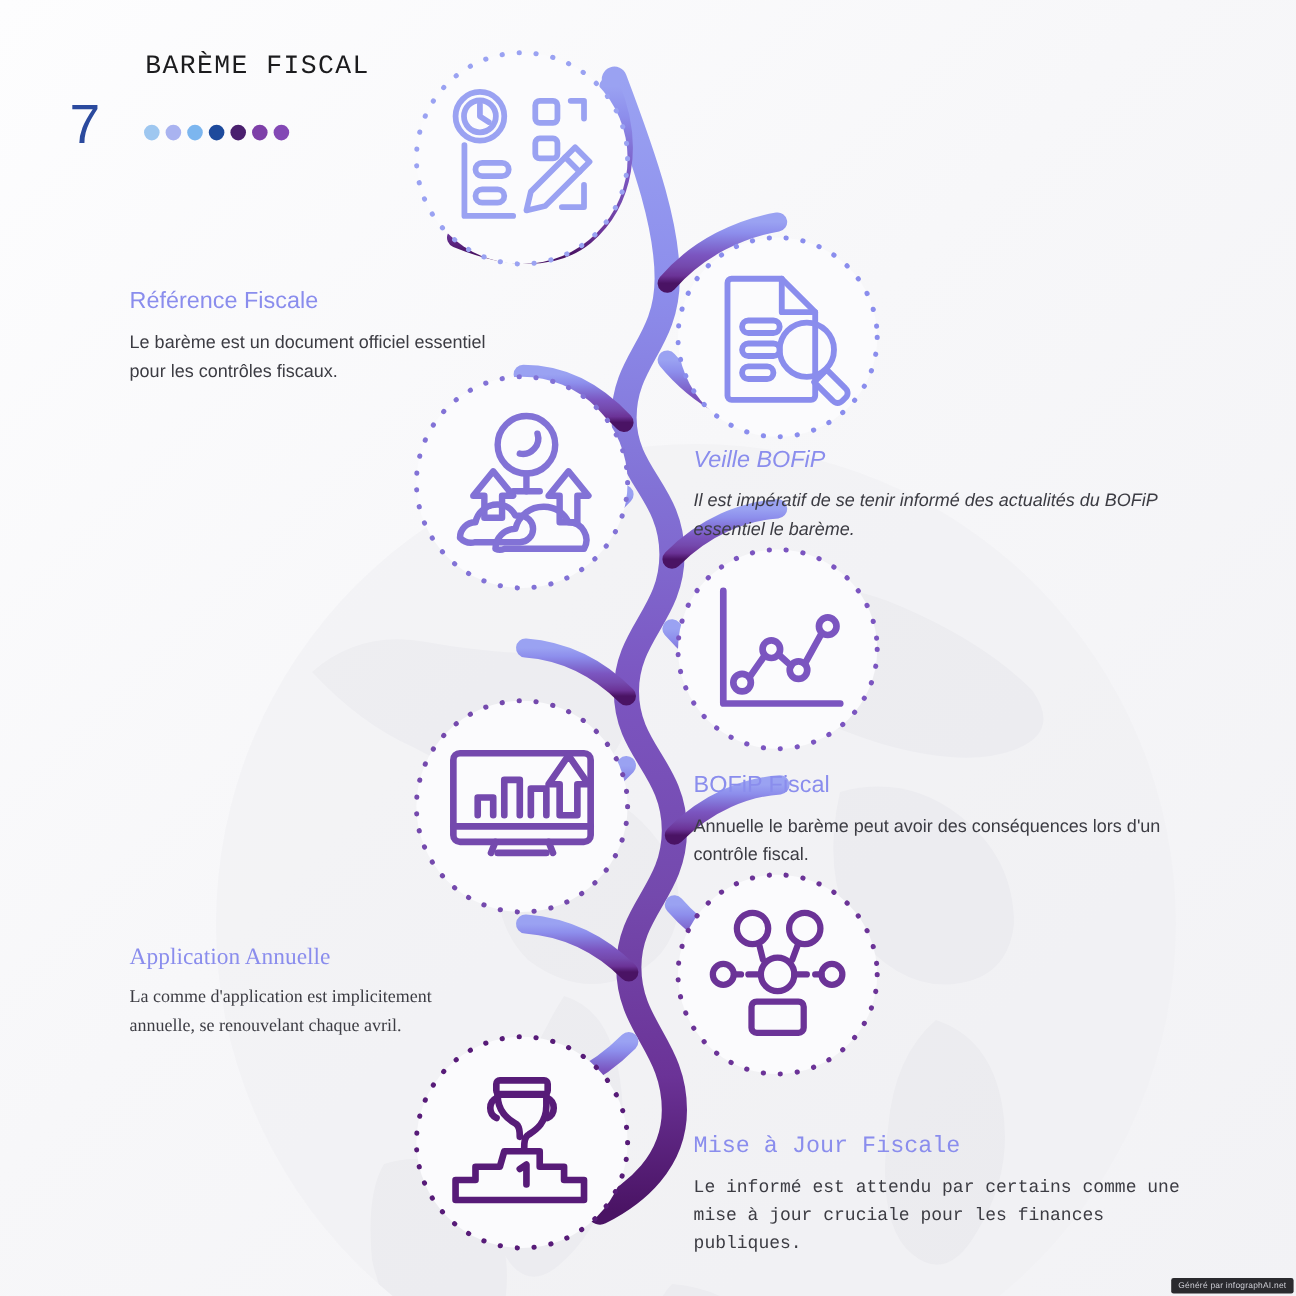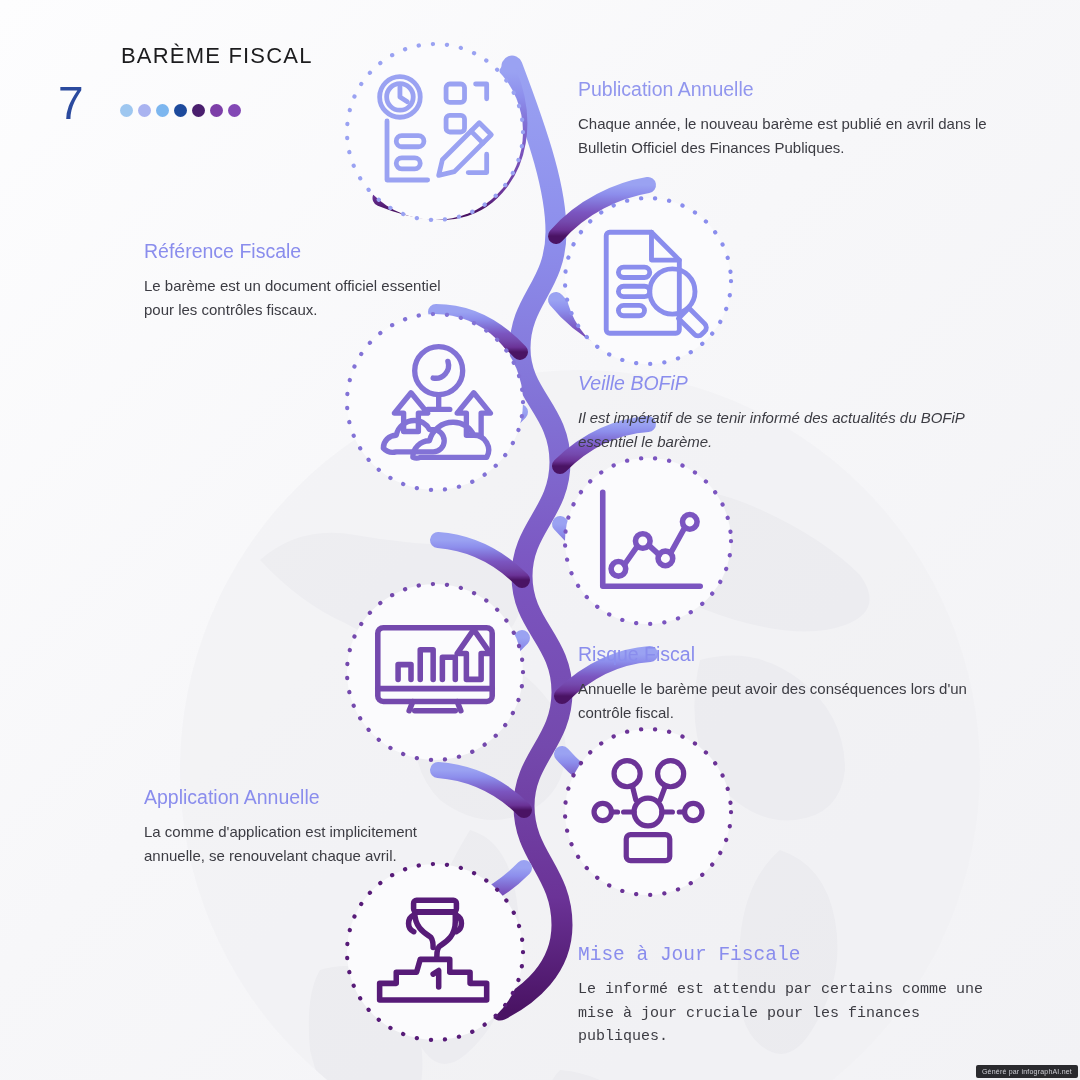--- a/index.html
+++ b/index.html
@@ -38,28 +38,28 @@
   #chain{position:absolute;left:0;top:0;width:1080px;height:1080px;}
   
   .block{position:absolute;}
   .block .heading{
     font-size:19.5px;font-weight:400;margin:0 0 11px 0;line-height:1.2;
   }
   .block .body{
     font-size:15px;color:#3c3c43;line-height:1.55;margin:0;font-weight:400;
   }
   .block.right{left:578px;width:420px;}
-  .block.left{left:108px;width:300px;margin-left:36px;}
+  .block.left{left:108px;width:300px;}
   
   #block-0{top:78px;}
   #block-1{top:240px;}
   #block-2{top:372px;font-style:italic;}
   #block-3{top:514px;}
   #block-4{top:643px;}
-  #block-5{top:786px;}
+  #block-5{top:786px;font-family:Liberation Serif, serif;}
   #block-6{top:944px;font-family:Liberation Mono, monospace;}
   
   #watermark{
     position:absolute;right:2px;bottom:2px;
     background:#2a2a2e;color:#cfcfd6;
     font-size:7px;letter-spacing:.2px;
     padding:3px 6px;border-radius:2px;
     font-family:"Liberation Sans",sans-serif;
   }
 </style>
@@ -82,21 +82,21 @@
       <path d="M470 170 q70-25 140 5 t110 70 q25 35-15 50 t-110-5 q-65-20-100-50 t-25-70z"></path>
       <path d="M560 330 q55-15 100 20 t45 90 q-5 45-50 50 t-85-45 q-25-50-10-115z"></path>
       <path d="M640 520 q45 15 55 70 t-20 105 q-25 45-55 20 t-20-105 q5-60 40-90z"></path>
       <path d="M180 640 q50-15 80 25 t20 95 q-15 45-55 35 t-55-75 q-5-55 10-80z"></path>
       <path d="M420 740 q60 5 85 55 t5 100 q-25 40-65 15 t-45-100 q0-50 20-70z"></path>
     </g>
   </svg>
 
   <div id="header">
     <div id="page-number" style="color: rgb(43, 74, 158);">7</div>
-    <div id="title" style="color: rgb(28, 28, 30);">BARÈME FISCAL</div>
+    <div id="title" style="color: rgb(28, 28, 30); font-family: Liberation Mono, monospace;">BARÈME FISCAL</div>
     <div id="dots">
         <span class="dot" style="background: rgb(158, 199, 240);"></span>
         <span class="dot" style="background: rgb(169, 179, 240);"></span>
         <span class="dot" style="background: rgb(124, 182, 239);"></span>
         <span class="dot" style="background: rgb(29, 74, 156);"></span>
         <span class="dot" style="background: rgb(74, 31, 110);"></span>
         <span class="dot" style="background: rgb(125, 63, 168);"></span>
         <span class="dot" style="background: rgb(131, 72, 181);"></span>
       </div>
   </div>
@@ -248,34 +248,30 @@
      <path d="M23 12.5 c0 8 5 11 8 13 c2 1 2 4 2 6"></path>
      <path d="M22.5 14 a5 5 0 0 0 0 9"></path>
      <path d="M45.5 14 a5 5 0 0 1 0 9"></path>
      <path d="M26 38 h16 v7 h11 v6 h9 v9 h-58 v-9 h9 v-6 h11 z"></path>
      <path d="M33 46 l3 -2 v9"></path>
    </g>
         </g>
       </g>
   </svg>
 
-  <div class="block right" id="block-0">
-    <p class="heading" style="color: rgb(145, 150, 238);">Publication Annuelle</p>
-    <p class="body">Chaque année, le nouveau barème est publié en avril dans le Bulletin Officiel des Finances Publiques.</p>
-  </div>
   <div class="block left" id="block-1">
     <p class="heading" style="color: rgb(138, 141, 237);">Référence Fiscale</p>
     <p class="body">Le barème est un document officiel essentiel pour les contrôles fiscaux.</p>
   </div>
   <div class="block right" id="block-2">
     <p class="heading" style="color: rgb(138, 141, 237);">Veille BOFiP</p>
     <p class="body">Il est impératif de se tenir informé des actualités du BOFiP essentiel le barème.</p>
   </div>
   <div class="block right" id="block-4">
-    <p class="heading" style="color: rgb(138, 141, 237);">Risque Fiscal</p>
+    <p class="heading" style="color: rgb(138, 141, 237);">BOFiP Fiscal</p>
     <p class="body">Annuelle le barème peut avoir des conséquences lors d'un contrôle fiscal.</p>
   </div>
   <div class="block left" id="block-5">
     <p class="heading" style="color: rgb(138, 141, 237);">Application Annuelle</p>
     <p class="body">La comme d'application est implicitement annuelle, se renouvelant chaque avril.</p>
   </div>
   <div class="block right" id="block-6">
     <p class="heading" style="color: rgb(138, 141, 237);">Mise à Jour Fiscale</p>
     <p class="body">Le informé est attendu par certains comme une mise à jour cruciale pour les finances publiques.</p>
   </div>

